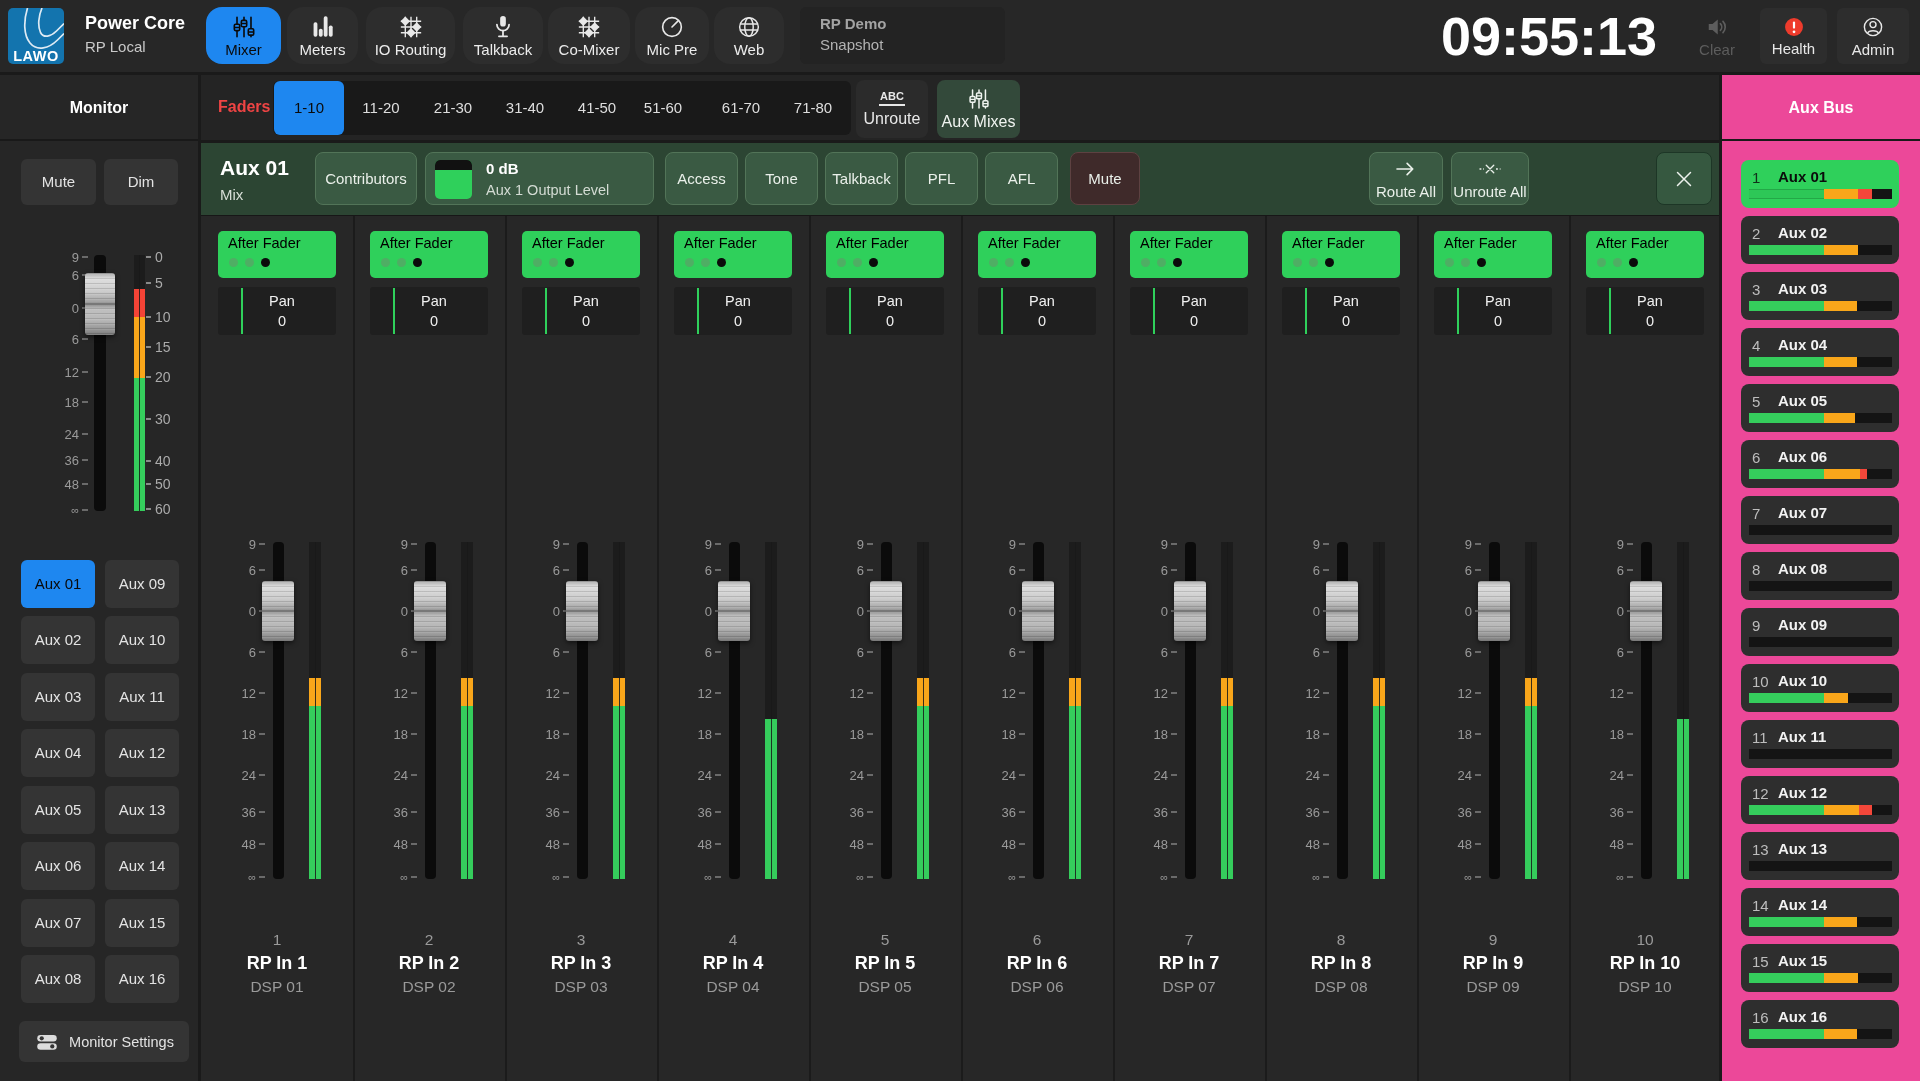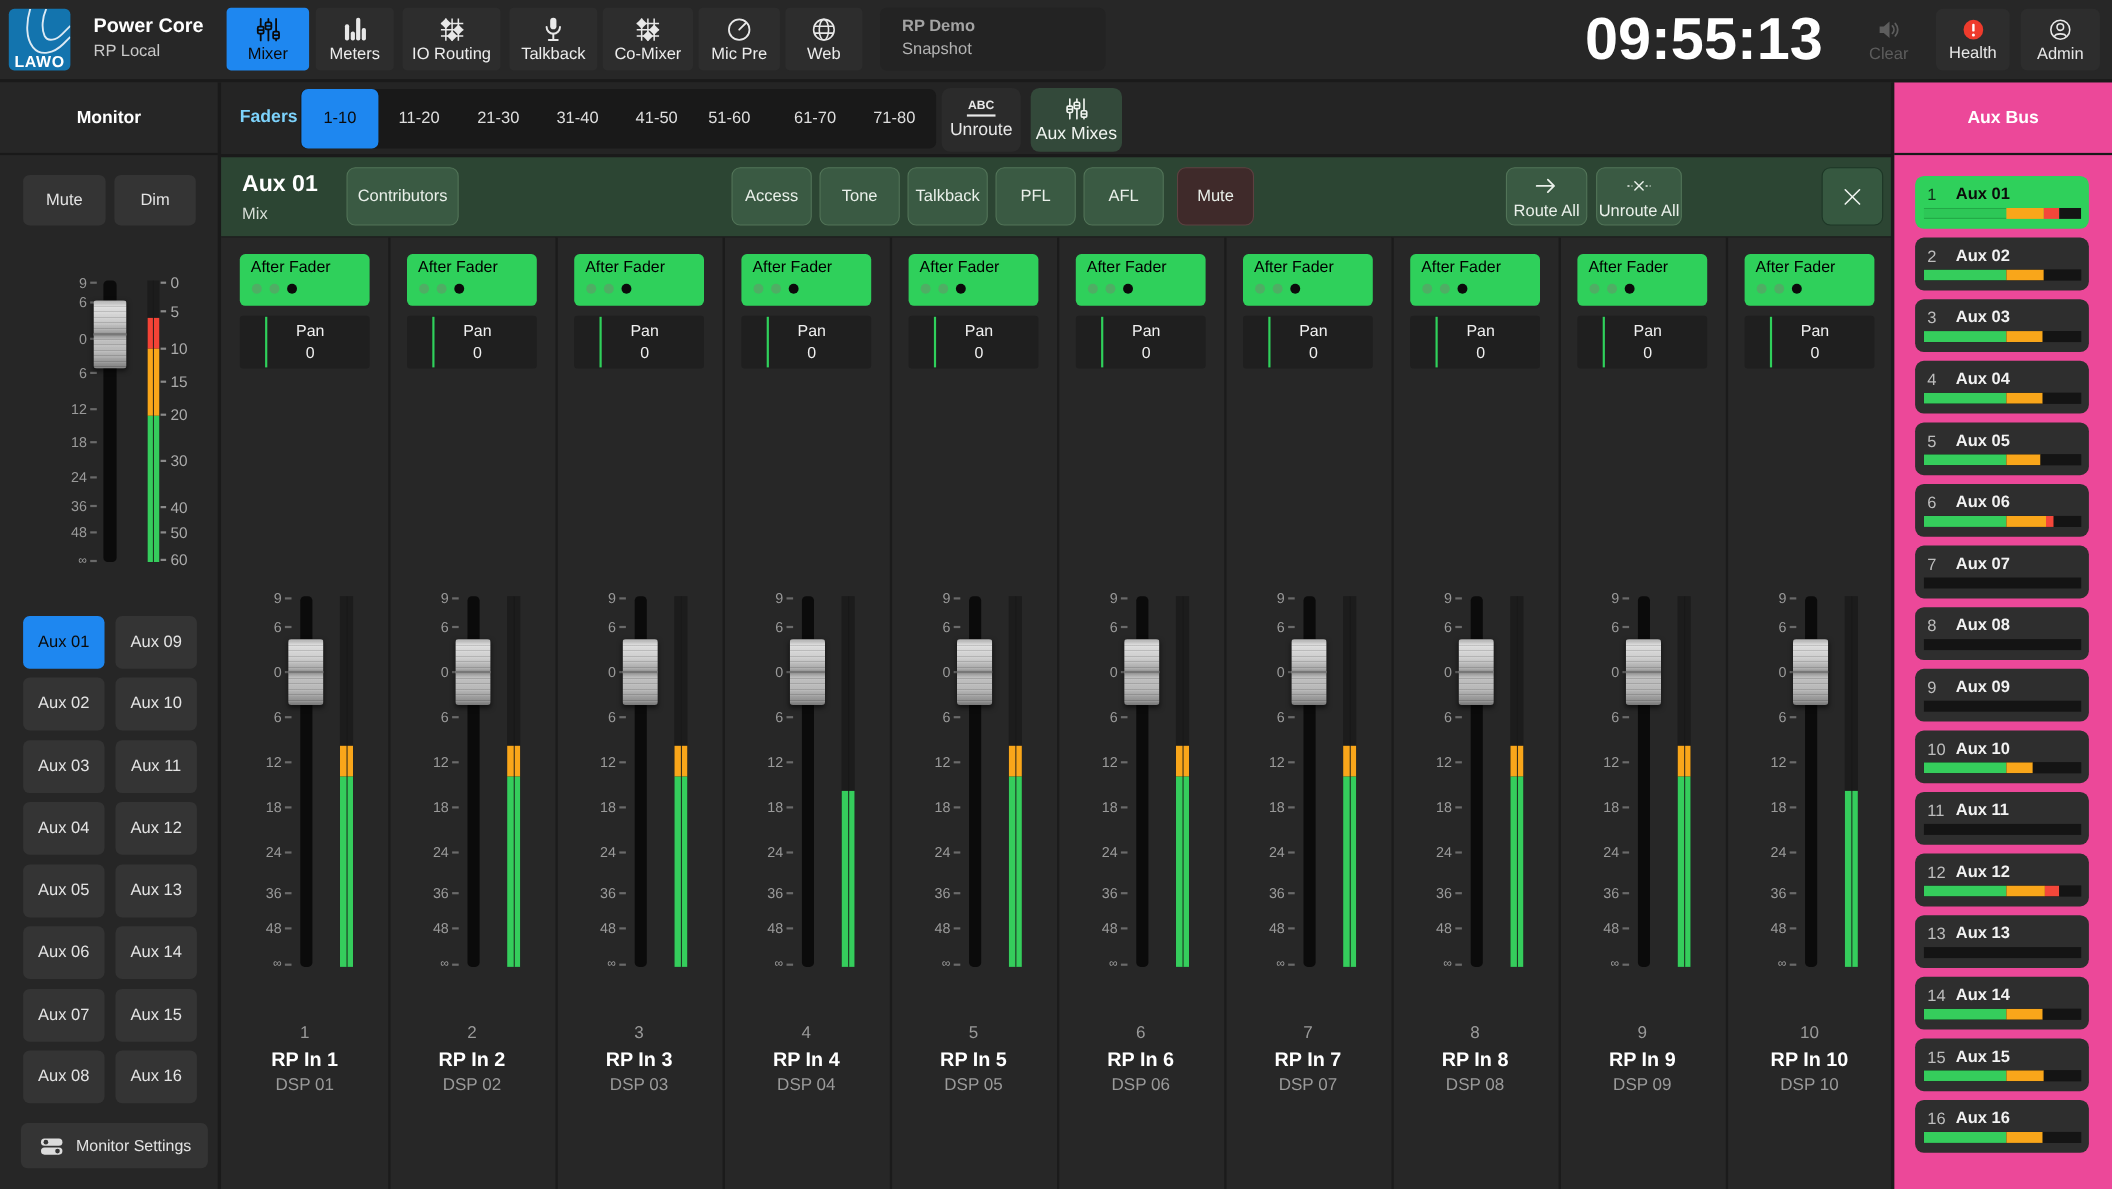--- a/index.html
+++ b/index.html
@@ -1,20 +1,20 @@
 <!DOCTYPE html>
 <html><head><meta charset="utf-8"><title>Power Core</title><style>
 *{margin:0;padding:0;box-sizing:border-box}
 html,body{width:1920px;height:1081px;overflow:hidden;background:#262626;
 font-family:"Liberation Sans",sans-serif;color:#e8e8e8;position:relative}
 .abs{position:absolute}
 
 #topbar{position:absolute;left:0;top:0;width:1920px;height:72px;background:#272727}
 #topline{position:absolute;left:0;top:72px;width:1920px;height:3px;background:#1a1a1a}
-.navbtn{position:absolute;top:7px;height:57px;background:#2d2d2d;border-radius:4px;
+.navbtn{position:absolute;top:7px;height:57px;background:#2d2d2d;border-radius:16px;
 display:flex;flex-direction:column;align-items:center;justify-content:center;gap:2px}
 .navbtn .t{font-size:15px;white-space:nowrap;color:#ececec;line-height:1}
 .navbtn.sel{background:#1e87f0}
 .navbtn.sel .t{color:#0a0a0a}
 #logo{position:absolute;left:8px;top:8px;width:56px;height:56px;border-radius:5px;background:#1374ae;overflow:hidden}
 #brand{position:absolute;left:85px;top:13px;white-space:nowrap}
 #brand .a{font-size:18px;font-weight:bold;color:#fff;line-height:1.2}
 #brand .b{font-size:15px;color:#c9c9c9;margin-top:3px}
 #rpdemo{position:absolute;left:800px;top:7px;width:205px;height:57px;background:#232323;border-radius:6px;padding:8px 0 0 20px}
 #rpdemo .a{font-size:15px;font-weight:bold;color:#a3a3a3}
@@ -47,21 +47,21 @@
 .sl.r{text-align:right}
 .tk{position:absolute;height:2px;background:#6a6a6a;transform:translateY(-50%)}
 .meterbox{position:absolute;background:#1c1c1c;overflow:hidden}
 .mseg{position:absolute;left:0;width:100%}
 .mgap{position:absolute;top:0;height:100%;width:1px;background:#191919;opacity:.85}
 
 #tabrow{position:absolute;left:201px;top:75px;width:1519px;height:65px;background:#242424}#tabdiv{position:absolute;left:201px;top:140px;width:1519px;height:3px;background:#1a1a1a}
 #tabstrip{position:absolute;left:72px;top:6px;width:578px;height:54px;background:#191919;border-radius:6px}
 .tab{position:absolute;top:0;width:70px;height:54px;line-height:54px;text-align:center;font-size:15px;color:#dedede}
 .tab.sel{background:#1e87f0;color:#0b0b0b;border-radius:6px}
-#fdlabel{position:absolute;left:17px;top:0;height:67px;line-height:64px;font-size:16px;font-weight:bold;color:#7dd3fc}
+#fdlabel{position:absolute;left:17px;top:0;height:67px;line-height:64px;font-size:16px;font-weight:bold;color:#ef4444}
 #labelsbtn{position:absolute;left:655px;top:5px;width:72px;height:58px;background:#2b2b2b;border-radius:8px;
 display:flex;flex-direction:column;align-items:center;justify-content:center;gap:4px}
 #labelsbtn .abc{font-size:11px;font-weight:bold;color:#e8e8e8;border-bottom:2px solid #e8e8e8;padding:0 1px 2px;line-height:1}
 #labelsbtn .t{font-size:16px;color:#e8e8e8}
 #auxmixbtn{position:absolute;left:736px;top:5px;width:83px;height:58px;background:#33493a;border-radius:8px;
 display:flex;flex-direction:column;align-items:center;justify-content:center;gap:2px}
 #auxmixbtn .t{font-size:16px;white-space:nowrap;color:#f0f4f0}
 
 #ghead{position:absolute;left:201px;top:143px;width:1519px;height:71.5px;background:#2c4533}
 #ghead-line{position:absolute;left:201px;top:214.5px;width:1519px;height:1.5px;background:#171717}
@@ -333,20 +333,29 @@
       <div class="t">Aux Mixes</div>
     </div>
   </div>
 <div id="tabdiv"></div>
 <div id="ghead">
     <div id="gtitle">
       <div class="a">Aux 01</div>
       <div class="b">Mix</div>
     </div>
     <div class="hbtn" style="left:114px;width:102px">Contributors</div>
+    <div class="hbtn" style="left:224px;width:229px">
+      <div class="abs" style="left:9px;top:7px;width:37px;height:39px;border-radius:5px;background:#2fd05b;overflow:hidden">
+        <div class="abs" style="left:0;top:0;width:100%;height:10px;background:#111"></div>
+      </div>
+      <div class="abs" style="left:60px;top:7px;text-align:left">
+        <div style="font-size:15px;font-weight:bold;color:#fff">0 dB</div>
+        <div style="font-size:14.5px;color:#d4dcd4;margin-top:5px">Aux 1 Output Level</div>
+      </div>
+    </div>
     <div class="hbtn" style="left:464px;width:73px">Access</div>
     <div class="hbtn" style="left:544px;width:73px">Tone</div>
     <div class="hbtn" style="left:624px;width:73px">Talkback</div>
     <div class="hbtn" style="left:704px;width:73px">PFL</div>
     <div class="hbtn" style="left:784px;width:73px">AFL</div>
     <div class="hbtn mute" style="left:869px;width:70px">Mute</div>
     <div class="hbtn two" style="left:1168px;width:74px">
       <svg class="ico" width="24" height="24" viewBox="0 0 32 32">
         <path d="M4 16h21M17.5 8.5L25 16l-7.5 7.5" stroke="#eaf0ea" stroke-width="2.2" fill="none" stroke-linecap="round" stroke-linejoin="round"></path>
       </svg>

